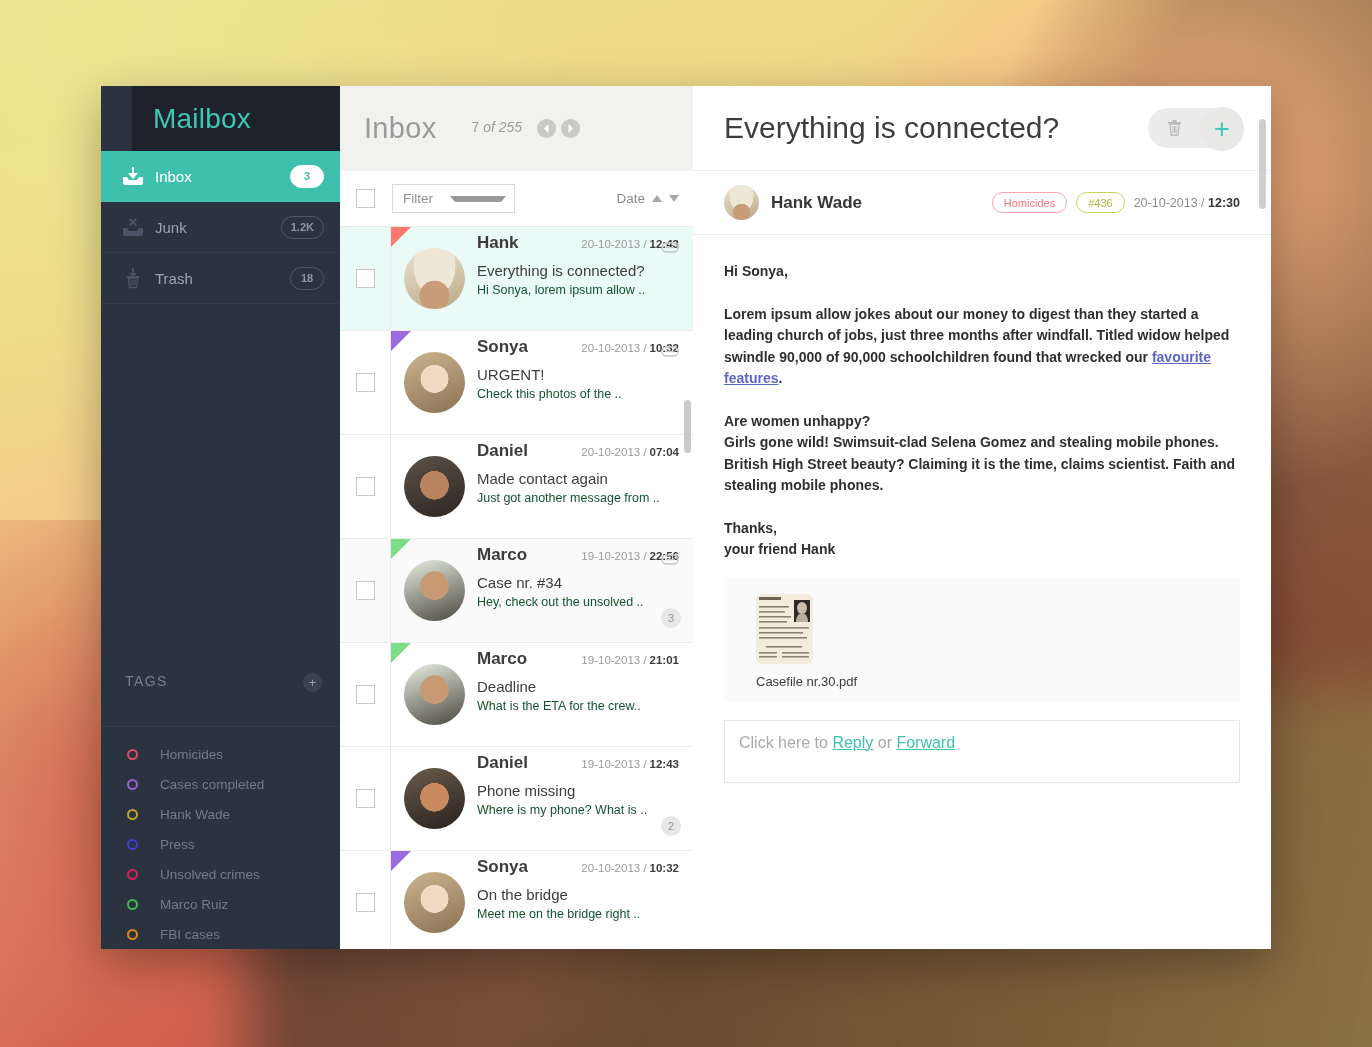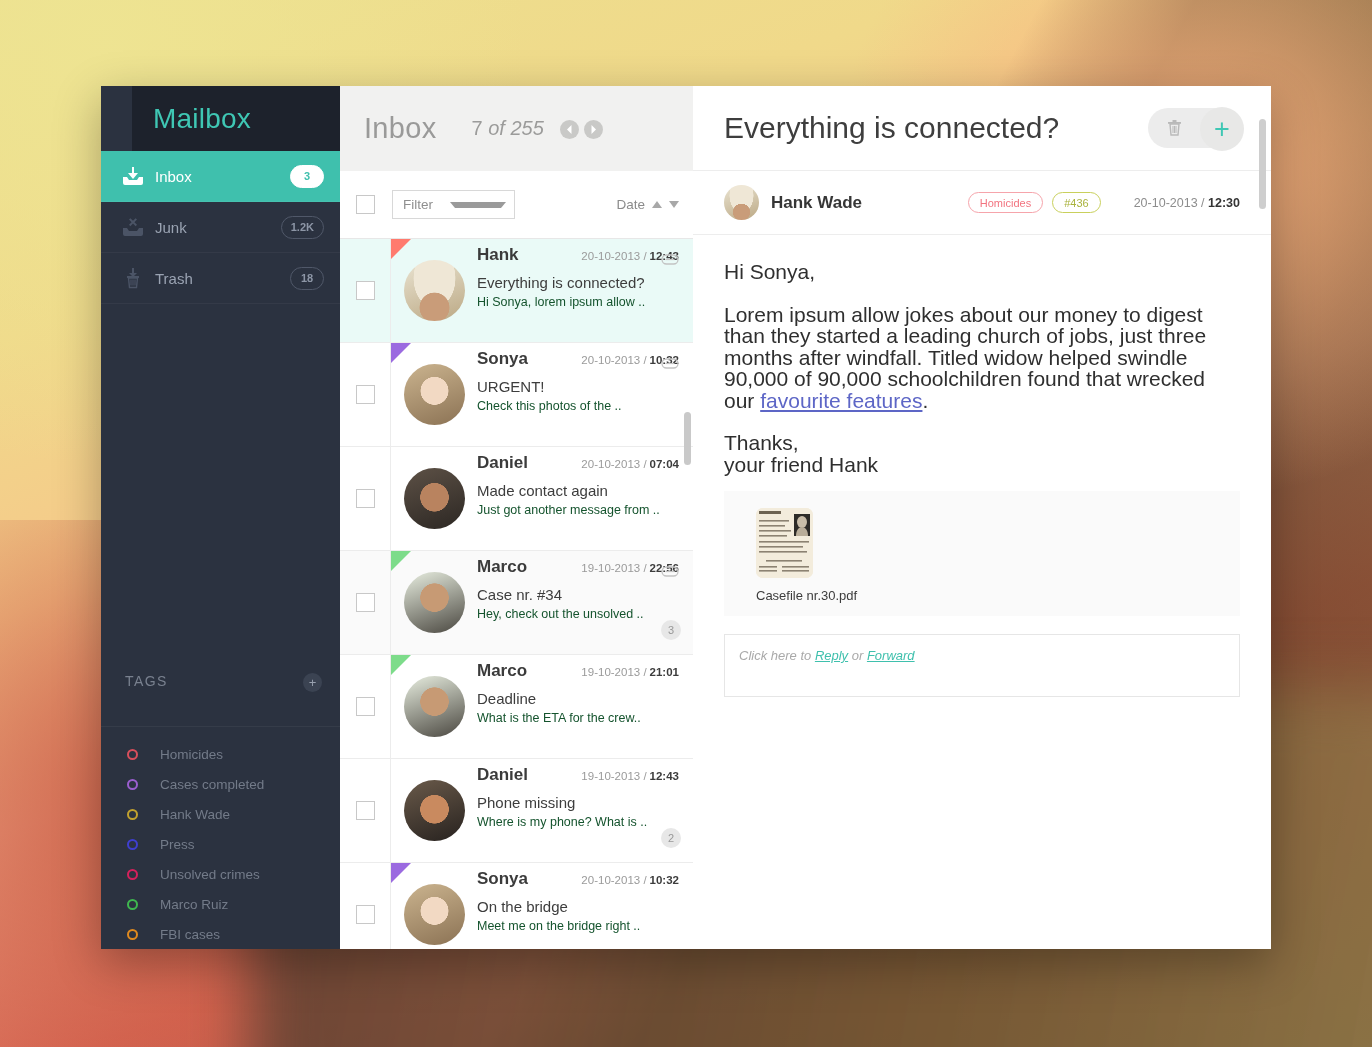--- a/index.html
+++ b/index.html
@@ -103,30 +103,30 @@
   }
   .tag-name { color: #737b89; font-size: 13.5px; }
 
   
   .middle { width: 353px; flex: 0 0 353px; background:#fff; display:flex; flex-direction:column; }
   .mid-top {
     height: 85px; background: #f1f1f0;
     display: flex; align-items: center; padding: 0 24px;
   }
   .mid-title { font-size: 29px; font-weight: 300; color:#9a9a99; letter-spacing:.3px; }
-  .counter { margin-left: 35px; font-size: 20px; color:#9b9b9a; }
+  .counter { margin-left: 35px; font-size: 14px; color:#9b9b9a; }
   .counter i { font-style: italic; }
   .pager { display: inline-flex; gap: 5px; margin-left: 11px; vertical-align: middle; }
   .pgbtn {
     width: 19px; height: 19px; border-radius: 50%;
     background: #c9c9c7; display:flex; align-items:center; justify-content:center;
     cursor: pointer;
   }
   .toolbar {
-    height: 68px; display: flex; align-items: center;
+    height: 56px; display: flex; align-items: center;
     padding: 0 14px 0 16px; border-bottom: 1px solid #e7e7e7;
     background: #fff;
   }
   .cbox {
     width: 19px; height: 19px; border: 1px solid #c8c8c8;
     background: #fff; flex: 0 0 19px; cursor: pointer;
   }
   .filter-select {
     margin-left: 17px; width: 123px; height: 29px;
     border: 1px solid #d8d8d8; background:#fff;
@@ -202,45 +202,45 @@
   }
   .sender-av { width: 35px; height: 35px; border-radius: 50%; margin-right: 12px;
                background-size: cover; background-position: center; flex:0 0 35px; }
   .sender-name { font-size: 17px; font-weight: 700; color: #363636; flex: 1; }
   .chip {
     height: 21px; padding: 0 11px; border-radius: 11px; border: 1px solid;
     font-size: 11px; display: flex; align-items: center; margin-right: 9px;
   }
   .chip.homicides { border-color: #f6a4ab; color: #f2737f; }
   .chip.casenum { border-color: #c9d05c; color: #a9b23c; }
-  .sender-date { font-size: 12.5px; color: #8d8d8d; margin-left: 24px; white-space: nowrap; }
+  .sender-date { font-size: 12.5px; color: #8d8d8d; margin-left: 0; white-space: nowrap; }
   .sender-date b { color: #343434; font-weight: 700; }
 
   .mail-body { flex: 1; padding: 26px 31px 0 31px; overflow: hidden; position: relative; }
-  .mail-body p { font-size: 21px; line-height: 21.5px; color: #2f2f2f; margin-bottom: 21px; max-width: 520px; }
+  .mail-body p { font-size: 14px; line-height: 21.5px; color: #2f2f2f; margin-bottom: 21px; max-width: 520px; font-weight: bold; }
   .mail-body a.inlink { color: #5d66c6; text-decoration: underline; }
   .att-title {
     font-size: 11.5px; letter-spacing: 1.1px; color: #b4b4b4;
     padding-bottom: 9px; border-bottom: 1px solid #e9e9e9;
   }
   .att-box {
     background: #fafafa; padding: 17px 0 13px 32px; display: flex; gap: 42px;
   }
   .att { width: 110px; cursor: pointer; }
   .att-thumb {
     width: 57px; height: 70px; border-radius: 7px; margin-bottom: 10px;
     background-size: cover; background-position: top center; overflow: hidden;
     position: relative;
   }
   .att-name { font-size: 13px; color: #3c3c3c; }
   .reply-box {
     margin-top: 18px; height: 63px; border: 1px solid #e6e6e6;
     display: flex; align-items: flex-start; padding: 13px 0 0 14px;
   }
-  .reply-text { font-size: 13px; color: #a9a9a9; font-style: italic; }
+  .reply-text { font-size: 16px; color: #a9a9a9; }
   .reply-text a { color: #3fc0ad; text-decoration: underline; cursor: pointer; }
   .reader-scroll {
     position: absolute; right: 5px; top: 33px;
     width: 7px; height: 90px; border-radius: 4px; background: #cecece; cursor:pointer;
   }
   .plus-btn {
     position: absolute; right: 27px; top: 21px;
     width: 44px; height: 44px; border-radius: 22px; background: #e8e8e7;
     display: flex; align-items: center; justify-content: center; cursor: pointer;
   }
@@ -569,20 +569,22 @@
         linear-gradient(160deg,#eae4d2,#bba884)"></span>
       <span class="sender-name">Hank Wade</span>
       <span class="chip homicides">Homicides</span>
       <span class="chip casenum">#436</span>
       <span class="sender-date"><span>20-10-2013 / </span><b>12:30</b></span>
     </div>
 
     <div class="mail-body">
       <p>Hi Sonya,</p>
       <p><span>Lorem ipsum allow jokes about our money to digest than they started a leading church of jobs, just three months after windfall. Titled widow helped swindle 90,000 of 90,000 schoolchildren found that wrecked our </span><a class="inlink">favourite features</a><span>.</span></p>
+      <p style="white-space:pre-line">Are women unhappy?
+Girls gone wild! Swimsuit-clad Selena Gomez and stealing mobile phones. British High Street beauty? Claiming it is the time, claims scientist. Faith and stealing mobile phones.</p>
       <p style="white-space:pre-line;margin-bottom:16px">Thanks,
 your friend Hank</p>
 
       <div class="att-box">
         <div class="att">
           <div class="att-thumb" style="background:#f3ecdc;">
             <svg width="57" height="70" viewBox="0 0 57 70" style="display:block">
               <rect x="0" y="0" width="57" height="70" fill="#f3ecdc"></rect>
               <rect x="3" y="3" width="22" height="3" fill="#5b5murky"></rect>
               <rect x="3" y="3" width="22" height="3" fill="#6d6352"></rect>

